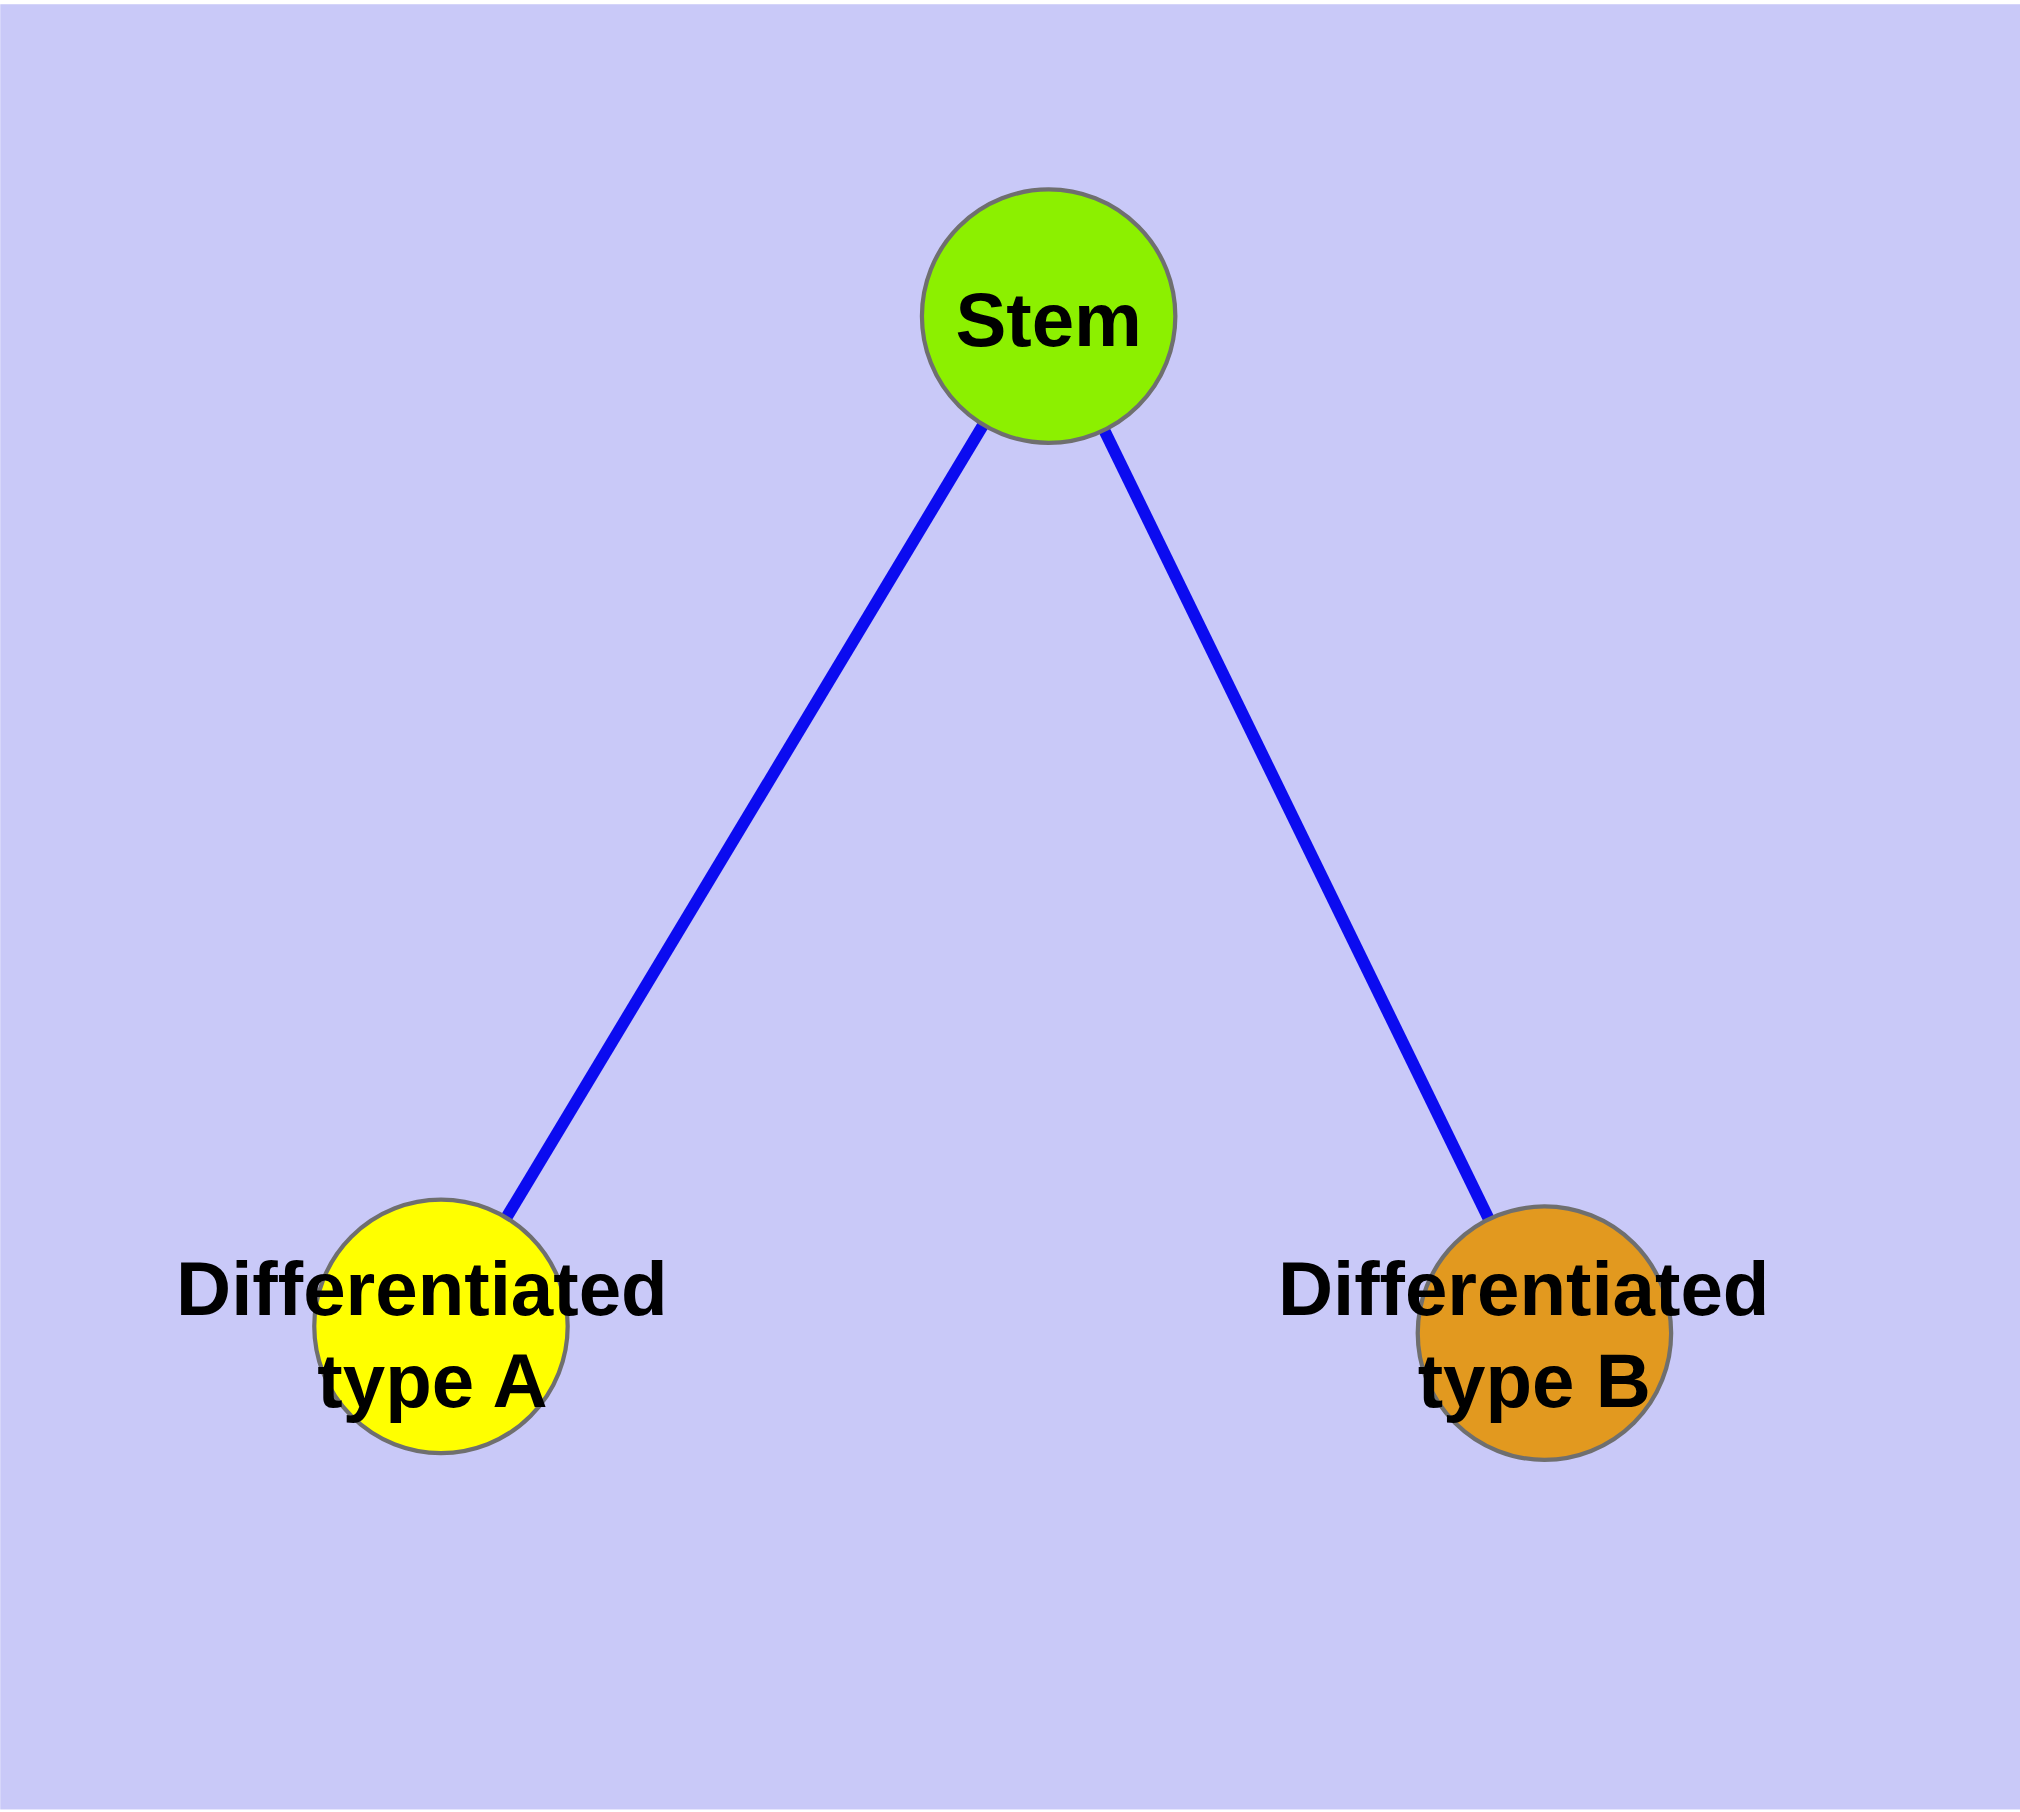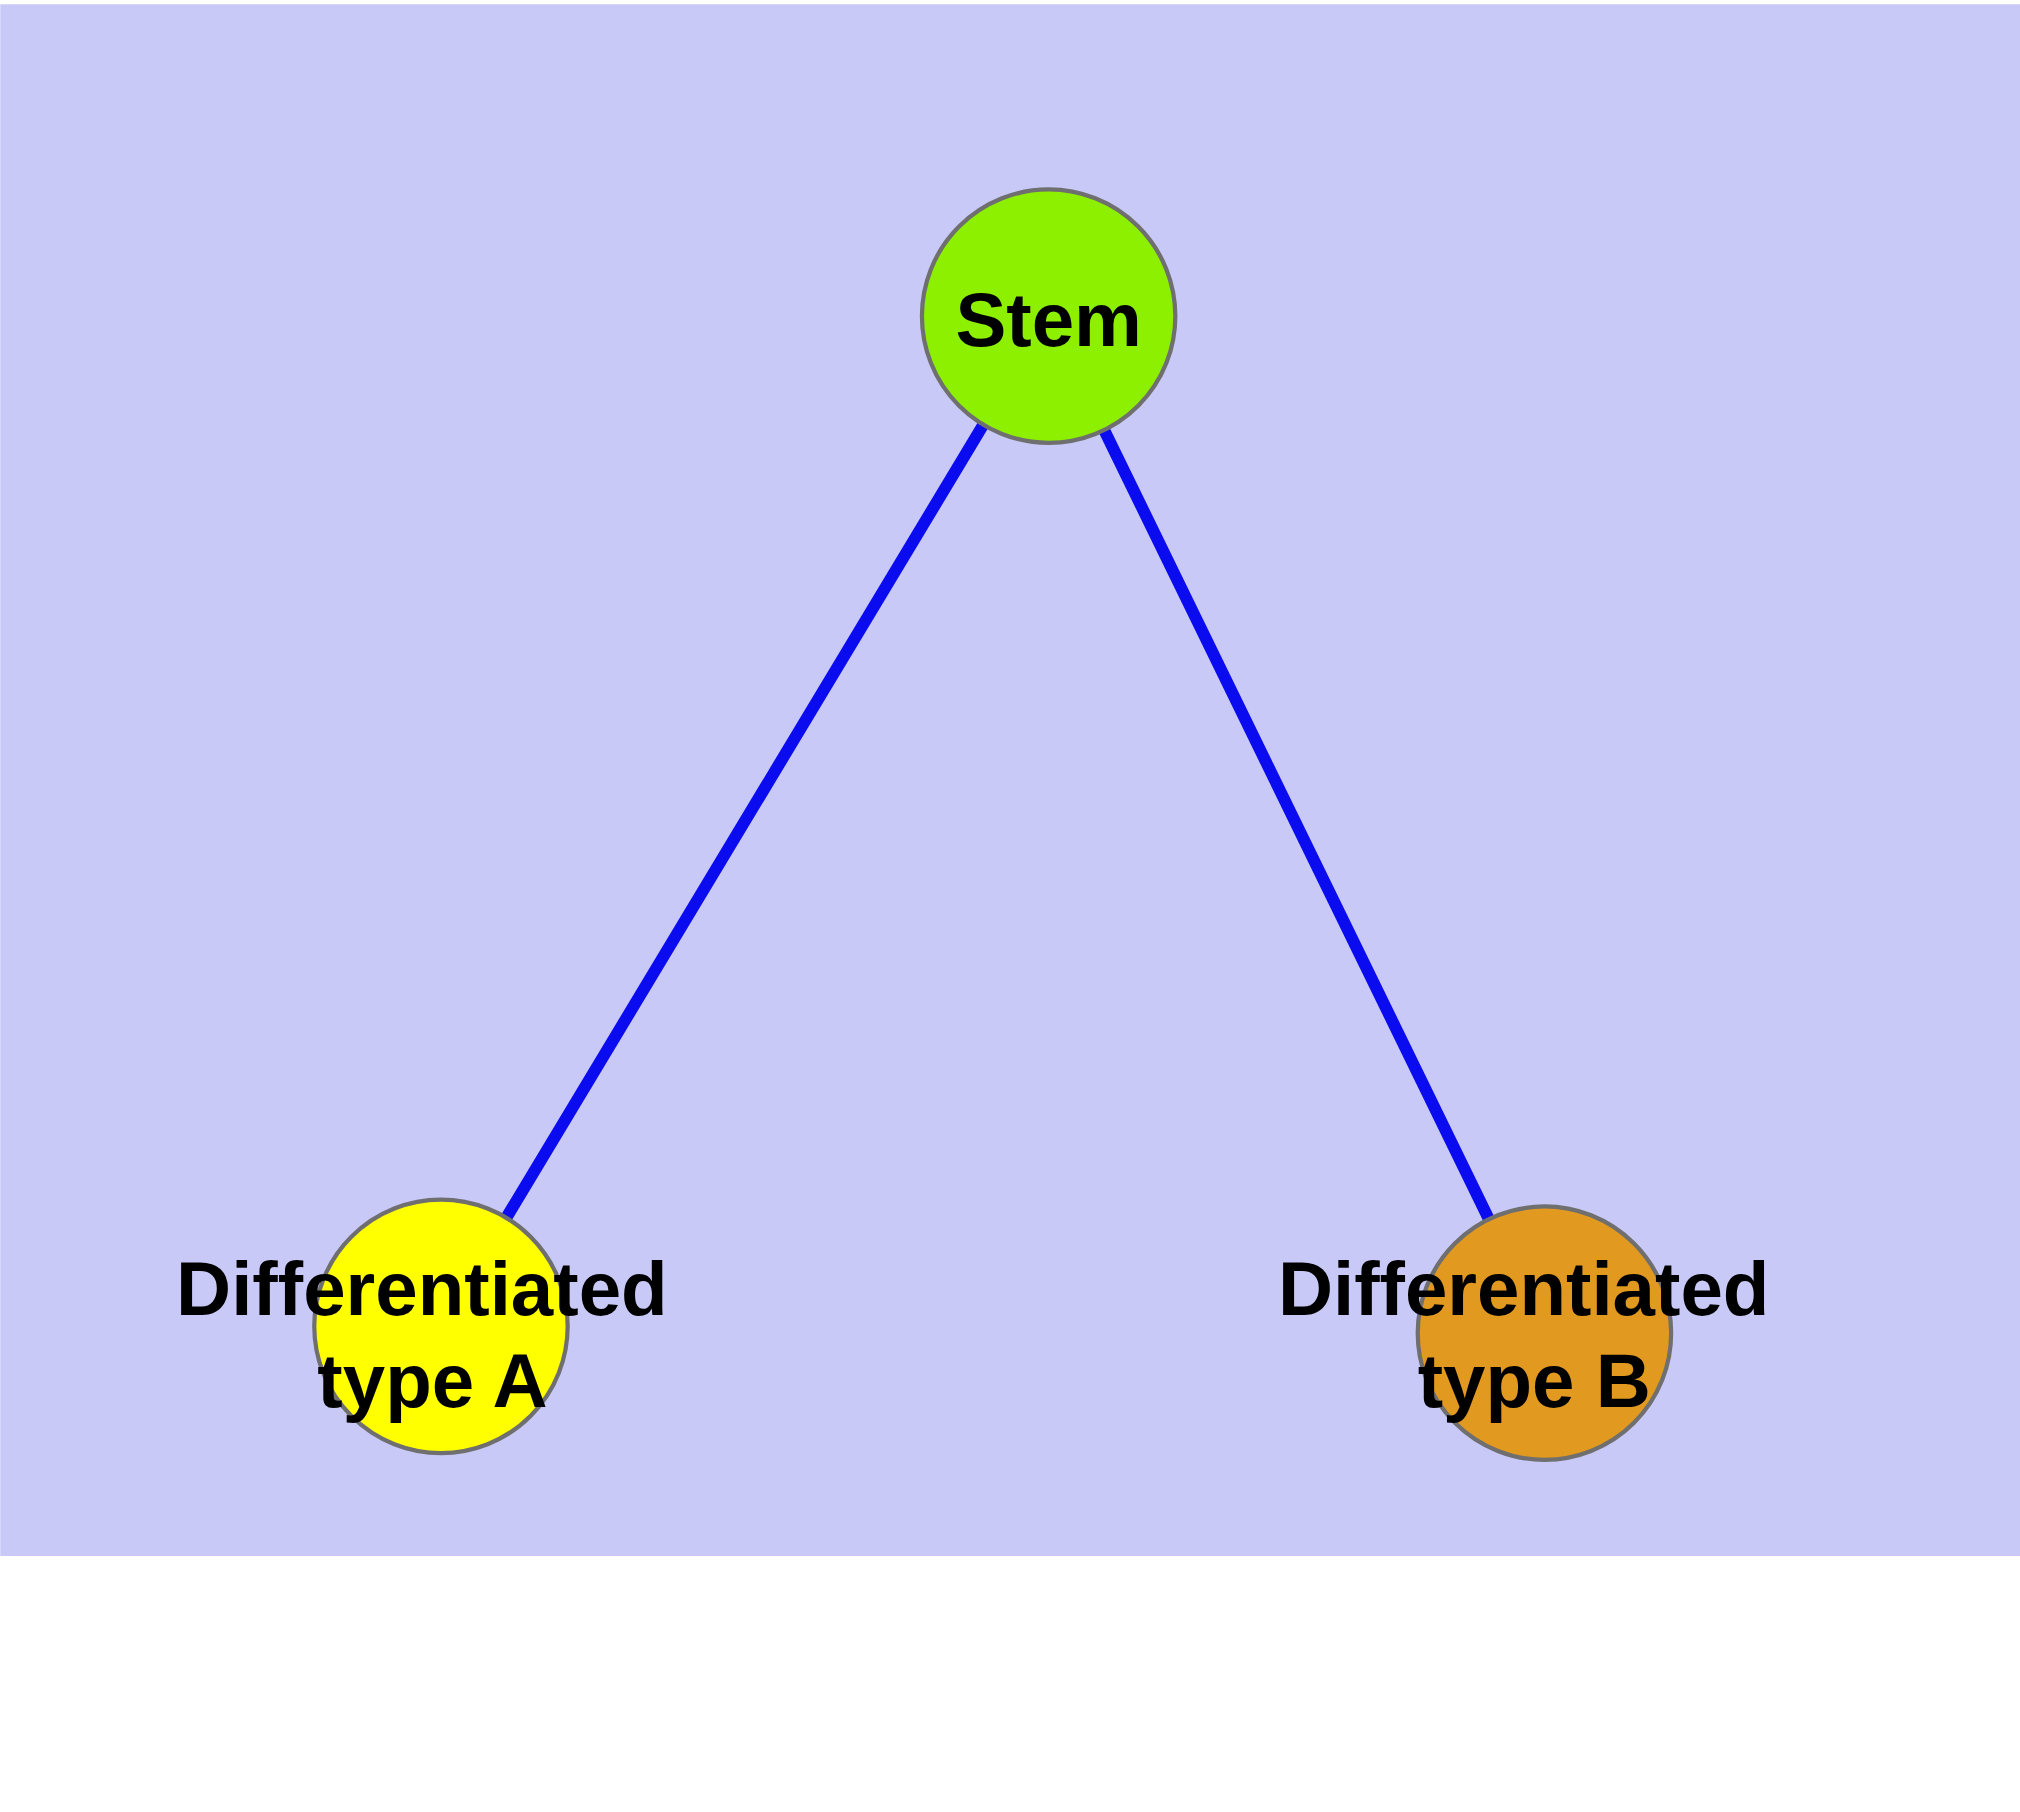--- a/index.html
+++ b/index.html
@@ -3,21 +3,21 @@
 <meta charset="utf-8">
 <style>
   html, body {
     margin: 0;
     padding: 0;
     background: #ffffff;
   }
   .stage {
     position: relative;
     width: 2021px;
-    height: 1556px;
+    height: 1812px;
   }
   svg.diagram {
     display: block;
     width: 2021px;
     height: 1812px;
   }
   .node-circle {
     cursor: default;
   }
   .node-label {

